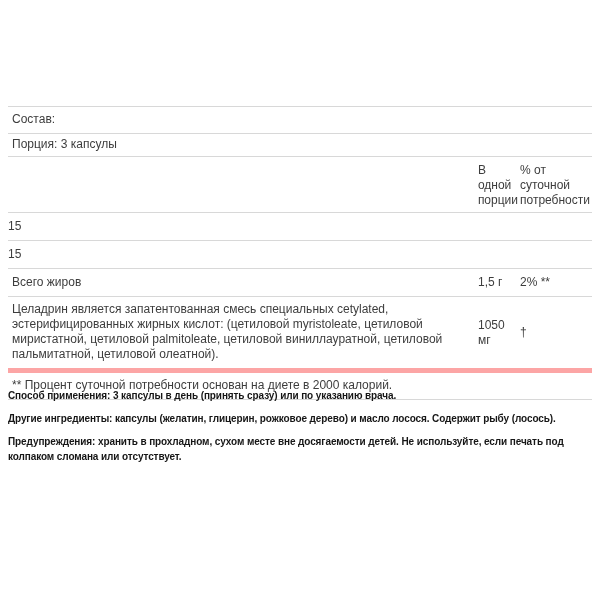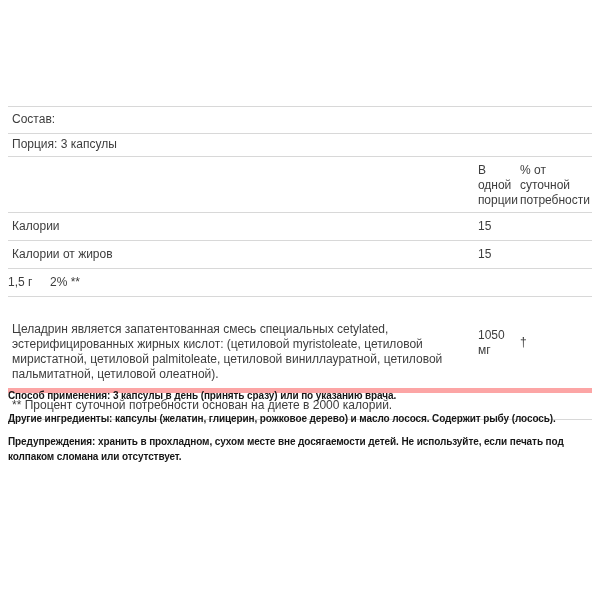--- a/index.html
+++ b/index.html
@@ -39,21 +39,21 @@
     flex: 0 0 72px;
     padding: 5px 0;
   }
   .row-simple .cell-label { padding-top: 5px; padding-bottom: 6px; }
   .row-serving .cell-label { padding-top: 3px; padding-bottom: 4px; }
   .row-header { align-items: flex-start; }
   .row-header .cell-amount, .row-header .cell-dv { padding-top: 6px; padding-bottom: 4px; }
   .row-nutrient .cell-label, .row-nutrient .cell-amount, .row-nutrient .cell-dv {
     padding-top: 6px; padding-bottom: 6px;
   }
-  .row-desc .cell-label { padding-top: 5px; padding-bottom: 6px; margin-top: 20px; }
+  .row-desc .cell-label { padding-top: 5px; padding-bottom: 6px; }
   .footnote-block {
     border-top: 5px solid #fca5a5;
     border-bottom: 1px solid #d8d8d8;
     padding: 5px 0 6px 4px;
   }
   .footnote-line { line-height: 15px; }
   .info-block {
     position: absolute;
     left: 8px; right: 8px; top: 388px;
     color: #161616;
@@ -79,32 +79,31 @@
       <div class="cell-label">Порция: 3 капсулы</div>
     </div>
 
     <div class="trow row-header">
       <div class="cell-label"></div>
       <div class="cell-amount">В одной порции</div>
       <div class="cell-dv">% от суточной потребности</div>
     </div>
 
     <div class="trow row-nutrient">
-      <div class="cell-label">Калории</div>
       <div class="cell-amount">15</div>
       <div class="cell-dv"></div>
     </div>
 
     <div class="trow row-nutrient">
-      <div class="cell-label">Калории от жиров</div>
       <div class="cell-amount">15</div>
       <div class="cell-dv"></div>
     </div>
 
     <div class="trow row-nutrient">
+      <div class="cell-label">Всего жиров</div>
       <div class="cell-amount">1,5 г</div>
       <div class="cell-dv">2% **</div>
     </div>
 
     <div class="trow row-desc">
       <div class="cell-label">Целадрин является запатентованная смесь специальных cetylated, эстерифицированных жирных кислот: (цетиловой myristoleate, цетиловой миристатной, цетиловой palmitoleate, цетиловой виниллауратной, цетиловой пальмитатной, цетиловой олеатной).</div>
       <div class="cell-amount">1050 мг</div>
       <div class="cell-dv">†</div>
     </div>
 

